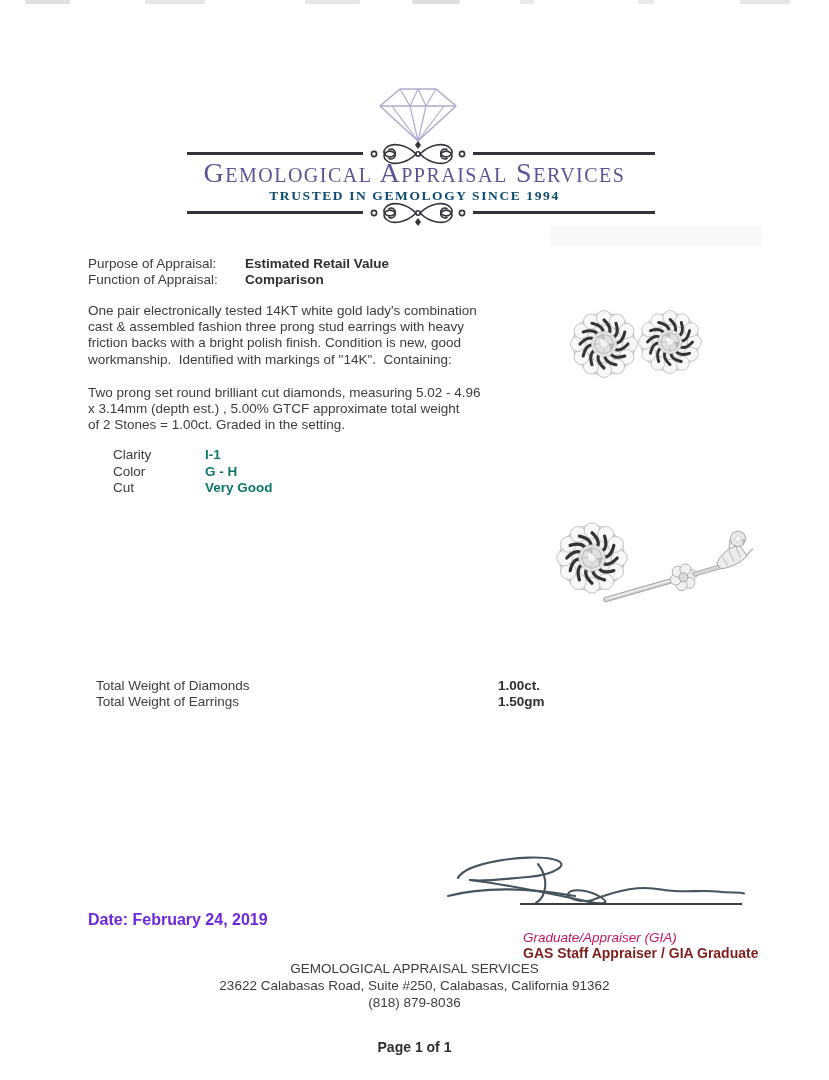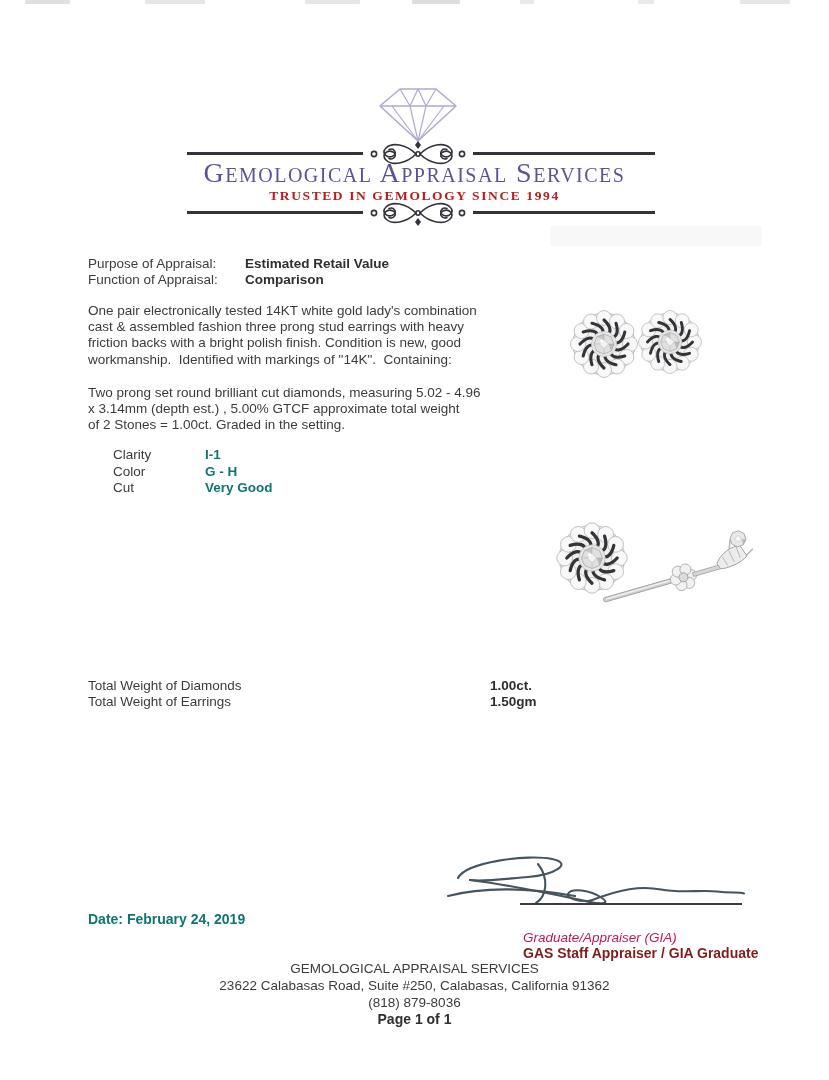--- a/index.html
+++ b/index.html
@@ -13,42 +13,42 @@
   
   .rule{position:absolute;height:2.5px;background:#33333b;}
   .brand-title{
     position:absolute;left:0;top:157px;width:829px;text-align:center;
     font-family:"Liberation Serif", serif;font-variant:small-caps;
     font-size:28px;letter-spacing:1.5px;color:#5e5295;font-weight:500;
   }
   .brand-tagline{
     position:absolute;left:0;top:188px;width:829px;text-align:center;
     font-family:"Liberation Serif", serif;font-size:13.5px;letter-spacing:1.6px;
-    color:#b91c1c;font-weight:600;
+    color:#0c4a6e;font-weight:600;
   }
   
   .meta-row{position:absolute;left:88px;width:480px;font-size:13.5px;line-height:16px;}
   .meta-label{display:inline-block;width:157px;color:#3c3c40;}
   .meta-value{font-weight:bold;color:#2f2f33;}
   .para{
     position:absolute;left:88px;width:470px;font-size:13.5px;line-height:16.2px;
     white-space:pre-wrap;color:#3c3c40;
   }
   .grade-row{position:absolute;left:113px;font-size:13.5px;line-height:16px;}
   .grade-label{display:inline-block;width:92px;}
   .grade-value{font-weight:bold;color:#0f766e;}
   .weight-row{position:absolute;left:88px;width:560px;font-size:13.5px;line-height:16px;}
-  .weight-label{display:inline-block;width:402px;}
+  .weight-label{display:inline-block;width:402px;margin-left:8px;}
   .weight-value{font-weight:bold;color:#2f2f33;}
-  .date-line{position:absolute;left:88px;top:911px;font-size:14px;font-weight:bold;color:#0f766e;}
+  .date-line{position:absolute;left:88px;top:911px;font-size:16px;font-weight:bold;color:#6d28d9;}
   .sig-line{position:absolute;left:520px;top:903px;width:222px;height:2px;background:#3b3b40;}
   .appraiser-title{position:absolute;left:523px;top:945px;font-size:14px;font-weight:bold;color:#7f1d1d;}
   .appraiser-sub{position:absolute;left:523px;top:930px;font-size:13.5px;font-style:italic;color:#be185d;}
   .footer-line{position:absolute;left:0;width:829px;text-align:center;font-size:13.5px;color:#3c3c40;}
-  .footer-page{font-weight:bold;font-size:14px;color:#2f2f33;}
+  .footer-page{font-weight:bold;font-size:14px;color:#2f2f33;margin-top:28px;}
   .shadow-smudge{position:absolute;left:550px;top:226px;width:212px;height:20px;background:#f8f8f8;}
 </style>
 </head>
 <body>
 
 <div class="page">
 
   <div class="artifact" style="left:25px;width:45px;"></div>
   <div class="artifact" style="left:145px;width:60px;background:#e6e6e8;"></div>
   <div class="artifact" style="left:305px;width:55px;background:#e6e6e8;"></div>

